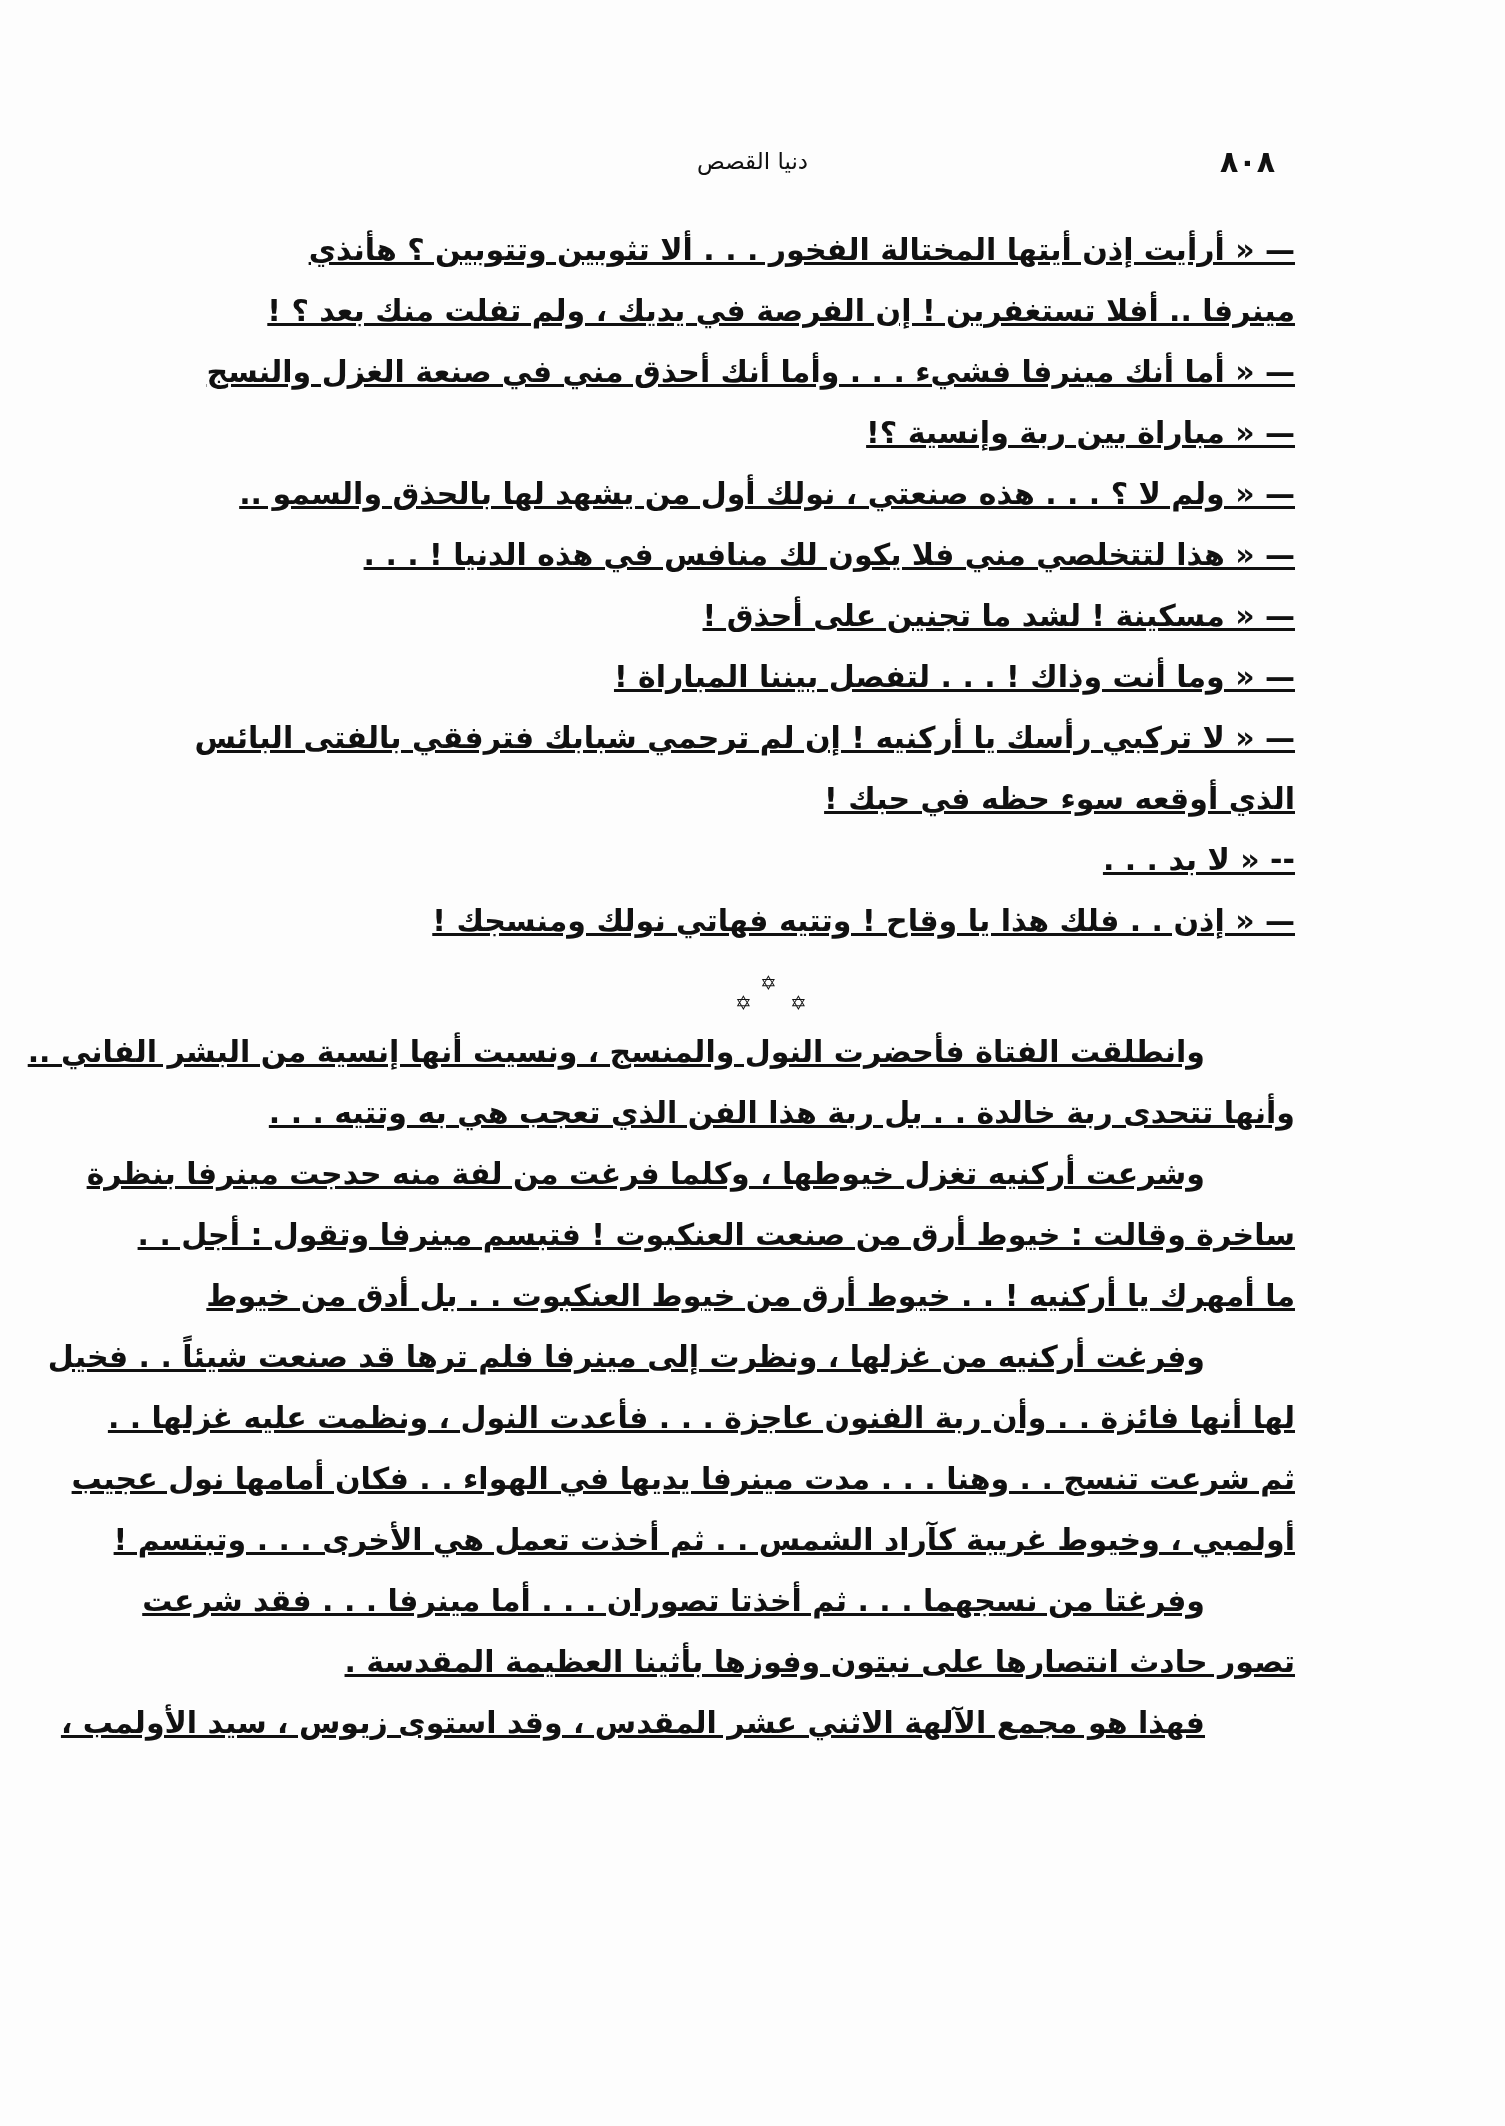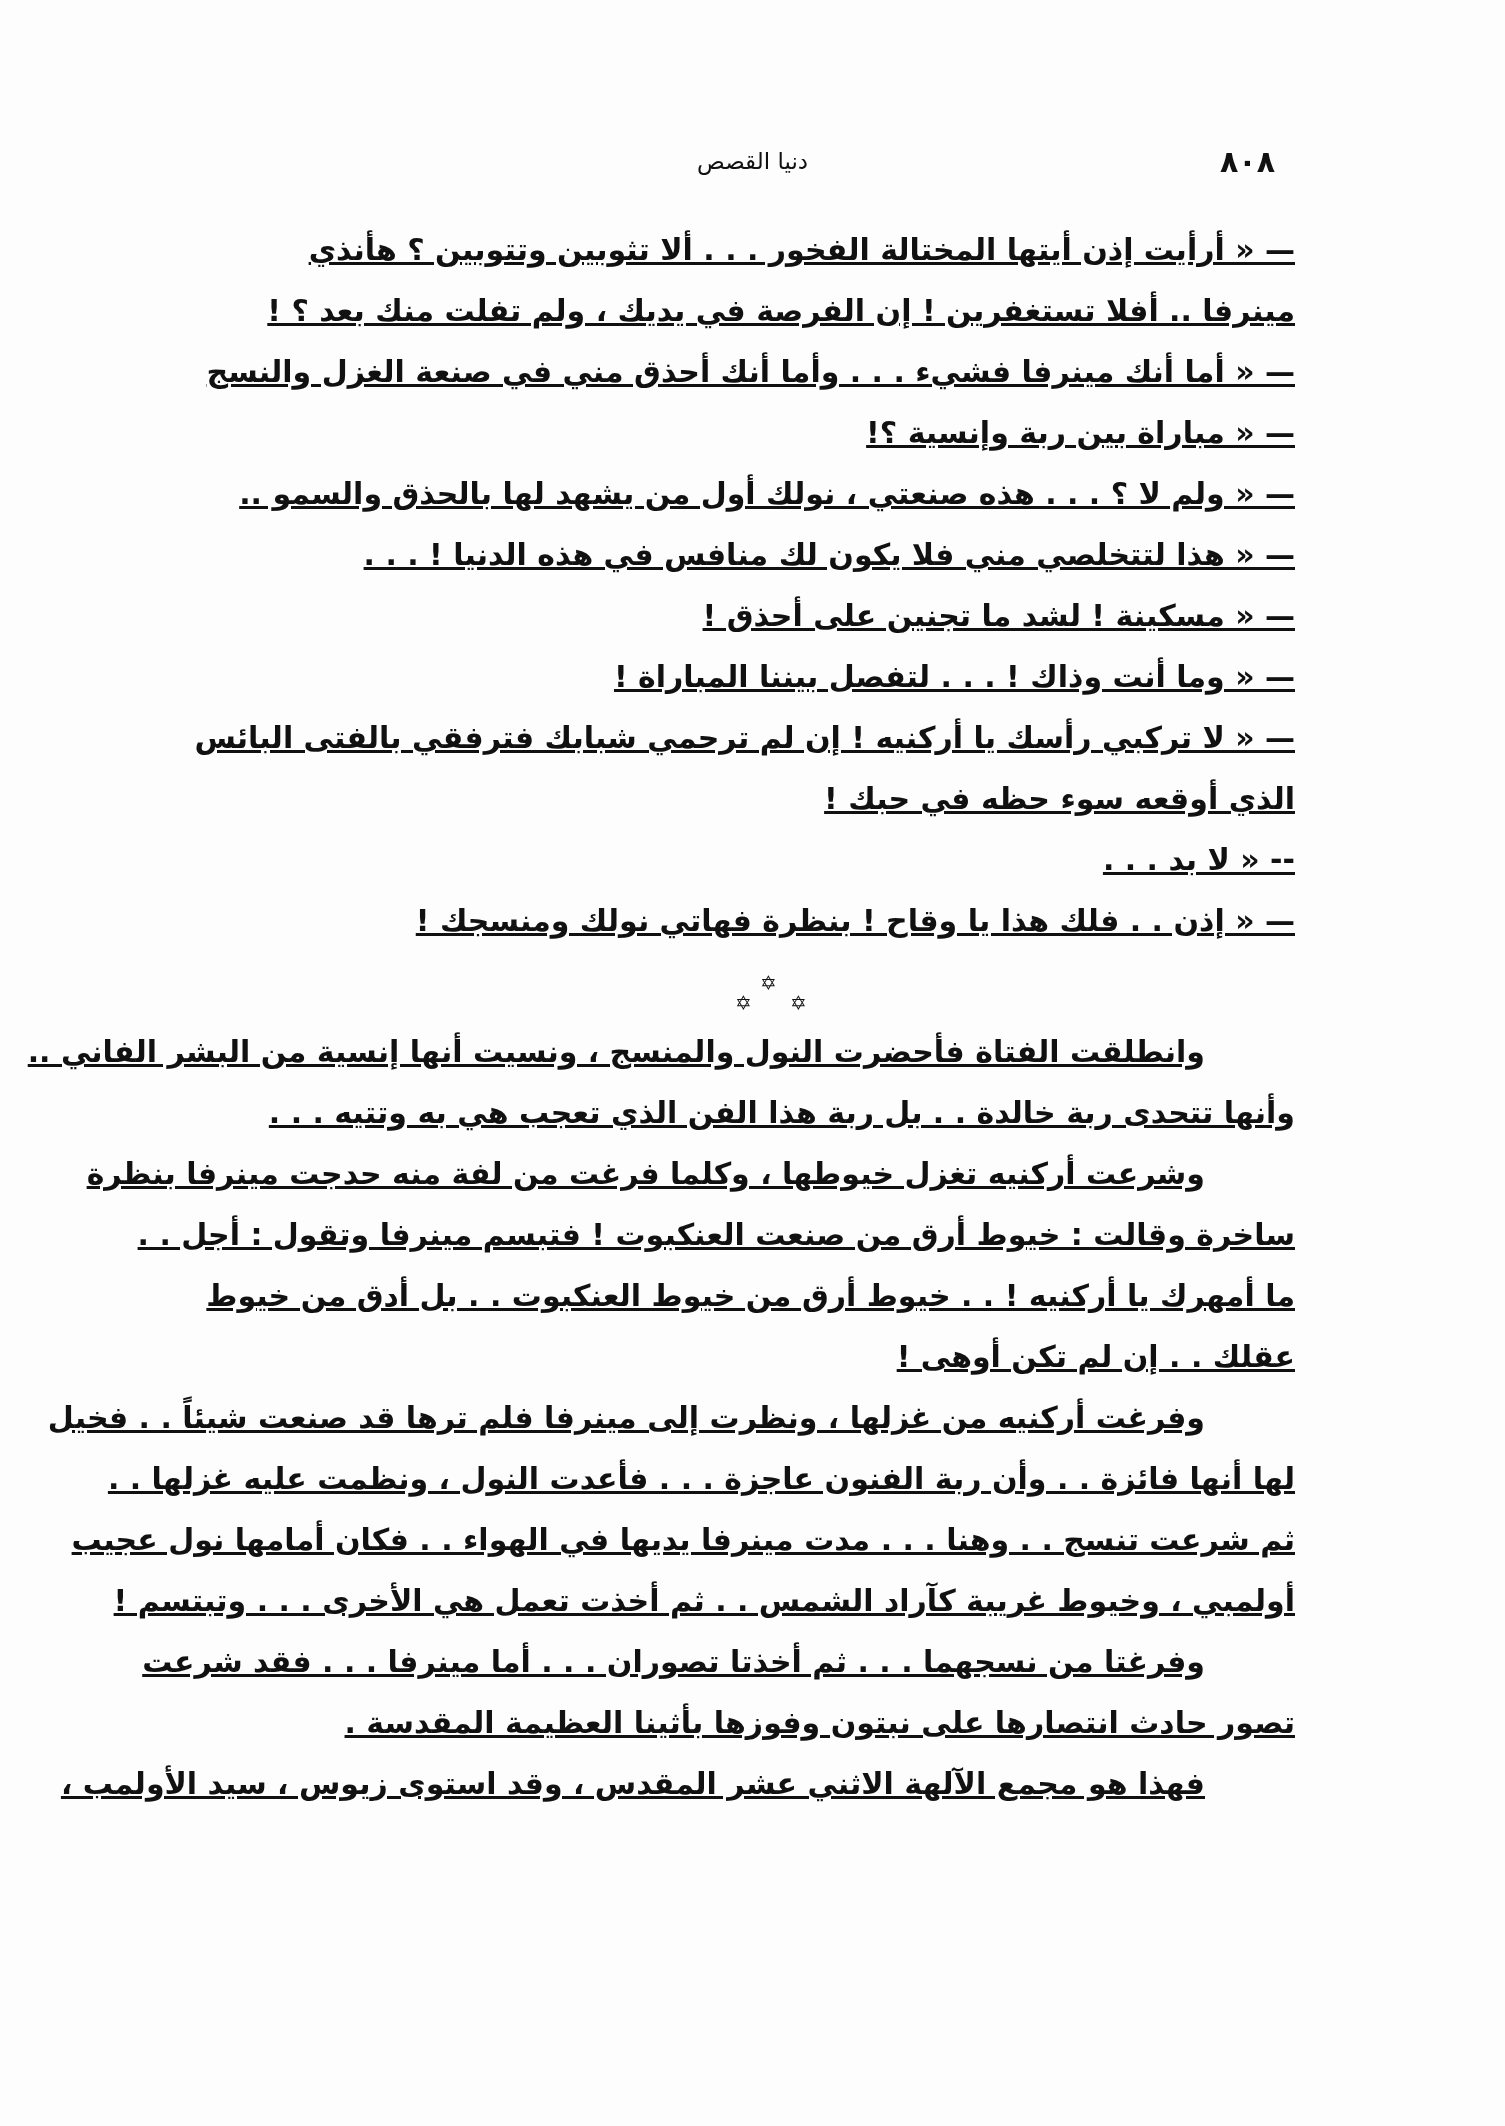--- a/index.html
+++ b/index.html
@@ -35,34 +35,33 @@
     <span class="line">مينرفا .. أفلا تستغفرين ! إن الفرصة في يديك ، ولم تفلت منك بعد ؟ !</span>
     <span class="line dlg">— « أما أنك مينرفا فشيء . . . وأما أنك أحذق مني في صنعة الغزل والنسج</span>
     <span class="line dlg">— « مباراة بين ربة وإنسية ؟!</span>
     <span class="line dlg">— « ولم لا ؟ . . .  هذه صنعتي ، نولك أول من يشهد لها بالحذق والسمو ..</span>
     <span class="line dlg">— « هذا لتتخلصي مني فلا يكون لك منافس في هذه الدنيا ! . . .</span>
     <span class="line dlg">— « مسكينة ! لشد ما تجنين على أحذق !</span>
     <span class="line dlg">— « وما أنت وذاك ! . . . لتفصل بيننا المباراة !</span>
     <span class="line dlg">— « لا تركبي رأسك يا أركنيه ! إن لم ترحمي شبابك فترفقي بالفتى البائس</span>
     <span class="line">الذي أوقعه سوء حظه في حبك !</span>
     <span class="line dlg">-- « لا بد . . .</span>
-    <span class="line dlg">— « إذن . . فلك هذا يا وقاح ! بنظرة فهاتي نولك ومنسجك !</span>
+    <span class="line dlg">— « إذن . . فلك هذا يا وقاح ! وتتيه فهاتي نولك ومنسجك !</span>
 
     <span class="ornament">
       <span class="star s1">✡</span>
       <span class="star s2">✡</span>
       <span class="star s3">✡</span>
     </span>
 
     <span class="line para-first">وانطلقت الفتاة فأحضرت النول والمنسج ، ونسيت أنها إنسية من البشر الفاني ..</span>
     <span class="line">وأنها تتحدى ربة خالدة . . بل ربة هذا الفن الذي تعجب هي به وتتيه . . .</span>
     <span class="line para-first">وشرعت أركنيه تغزل خيوطها ، وكلما فرغت من لفة منه حدجت مينرفا بنظرة</span>
     <span class="line">ساخرة وقالت :  خيوط أرق من صنعت العنكبوت ! فتبسم مينرفا وتقول : أجل . .</span>
     <span class="line">ما أمهرك يا أركنيه ! . .  خيوط أرق من  خيوط العنكبوت . .  بل أدق من  خيوط</span>
-    <span class="line">عقلك . . إن لم تكن أوهى !</span>
     <span class="gap"></span>
     <span class="line para-first">وفرغت أركنيه من غزلها ، ونظرت إلى مينرفا فلم ترها قد صنعت شيئاً . . فخيل</span>
     <span class="line">لها أنها فائزة . . وأن ربة الفنون عاجزة . . . فأعدت النول ، ونظمت عليه غزلها . .</span>
     <span class="line">ثم شرعت تنسج . . وهنا . . . مدت مينرفا يديها في الهواء . . فكان أمامها نول عجيب</span>
     <span class="line">أولمبي ، وخيوط غريبة كآراد الشمس . . ثم أخذت تعمل هي الأخرى . . . وتبتسم !</span>
     <span class="line para-first">وفرغتا من نسجهما . . . ثم أخذتا تصوران . . . أما مينرفا . . . فقد شرعت</span>
     <span class="line">تصور حادث انتصارها على نبتون  وفوزها بأثينا العظيمة المقدسة  .</span>
     <span class="line para-first">فهذا هو مجمع الآلهة الاثني عشر المقدس ،  وقد استوى زيوس ، سيد الأولمب ،</span>
   </div>
 </div>

